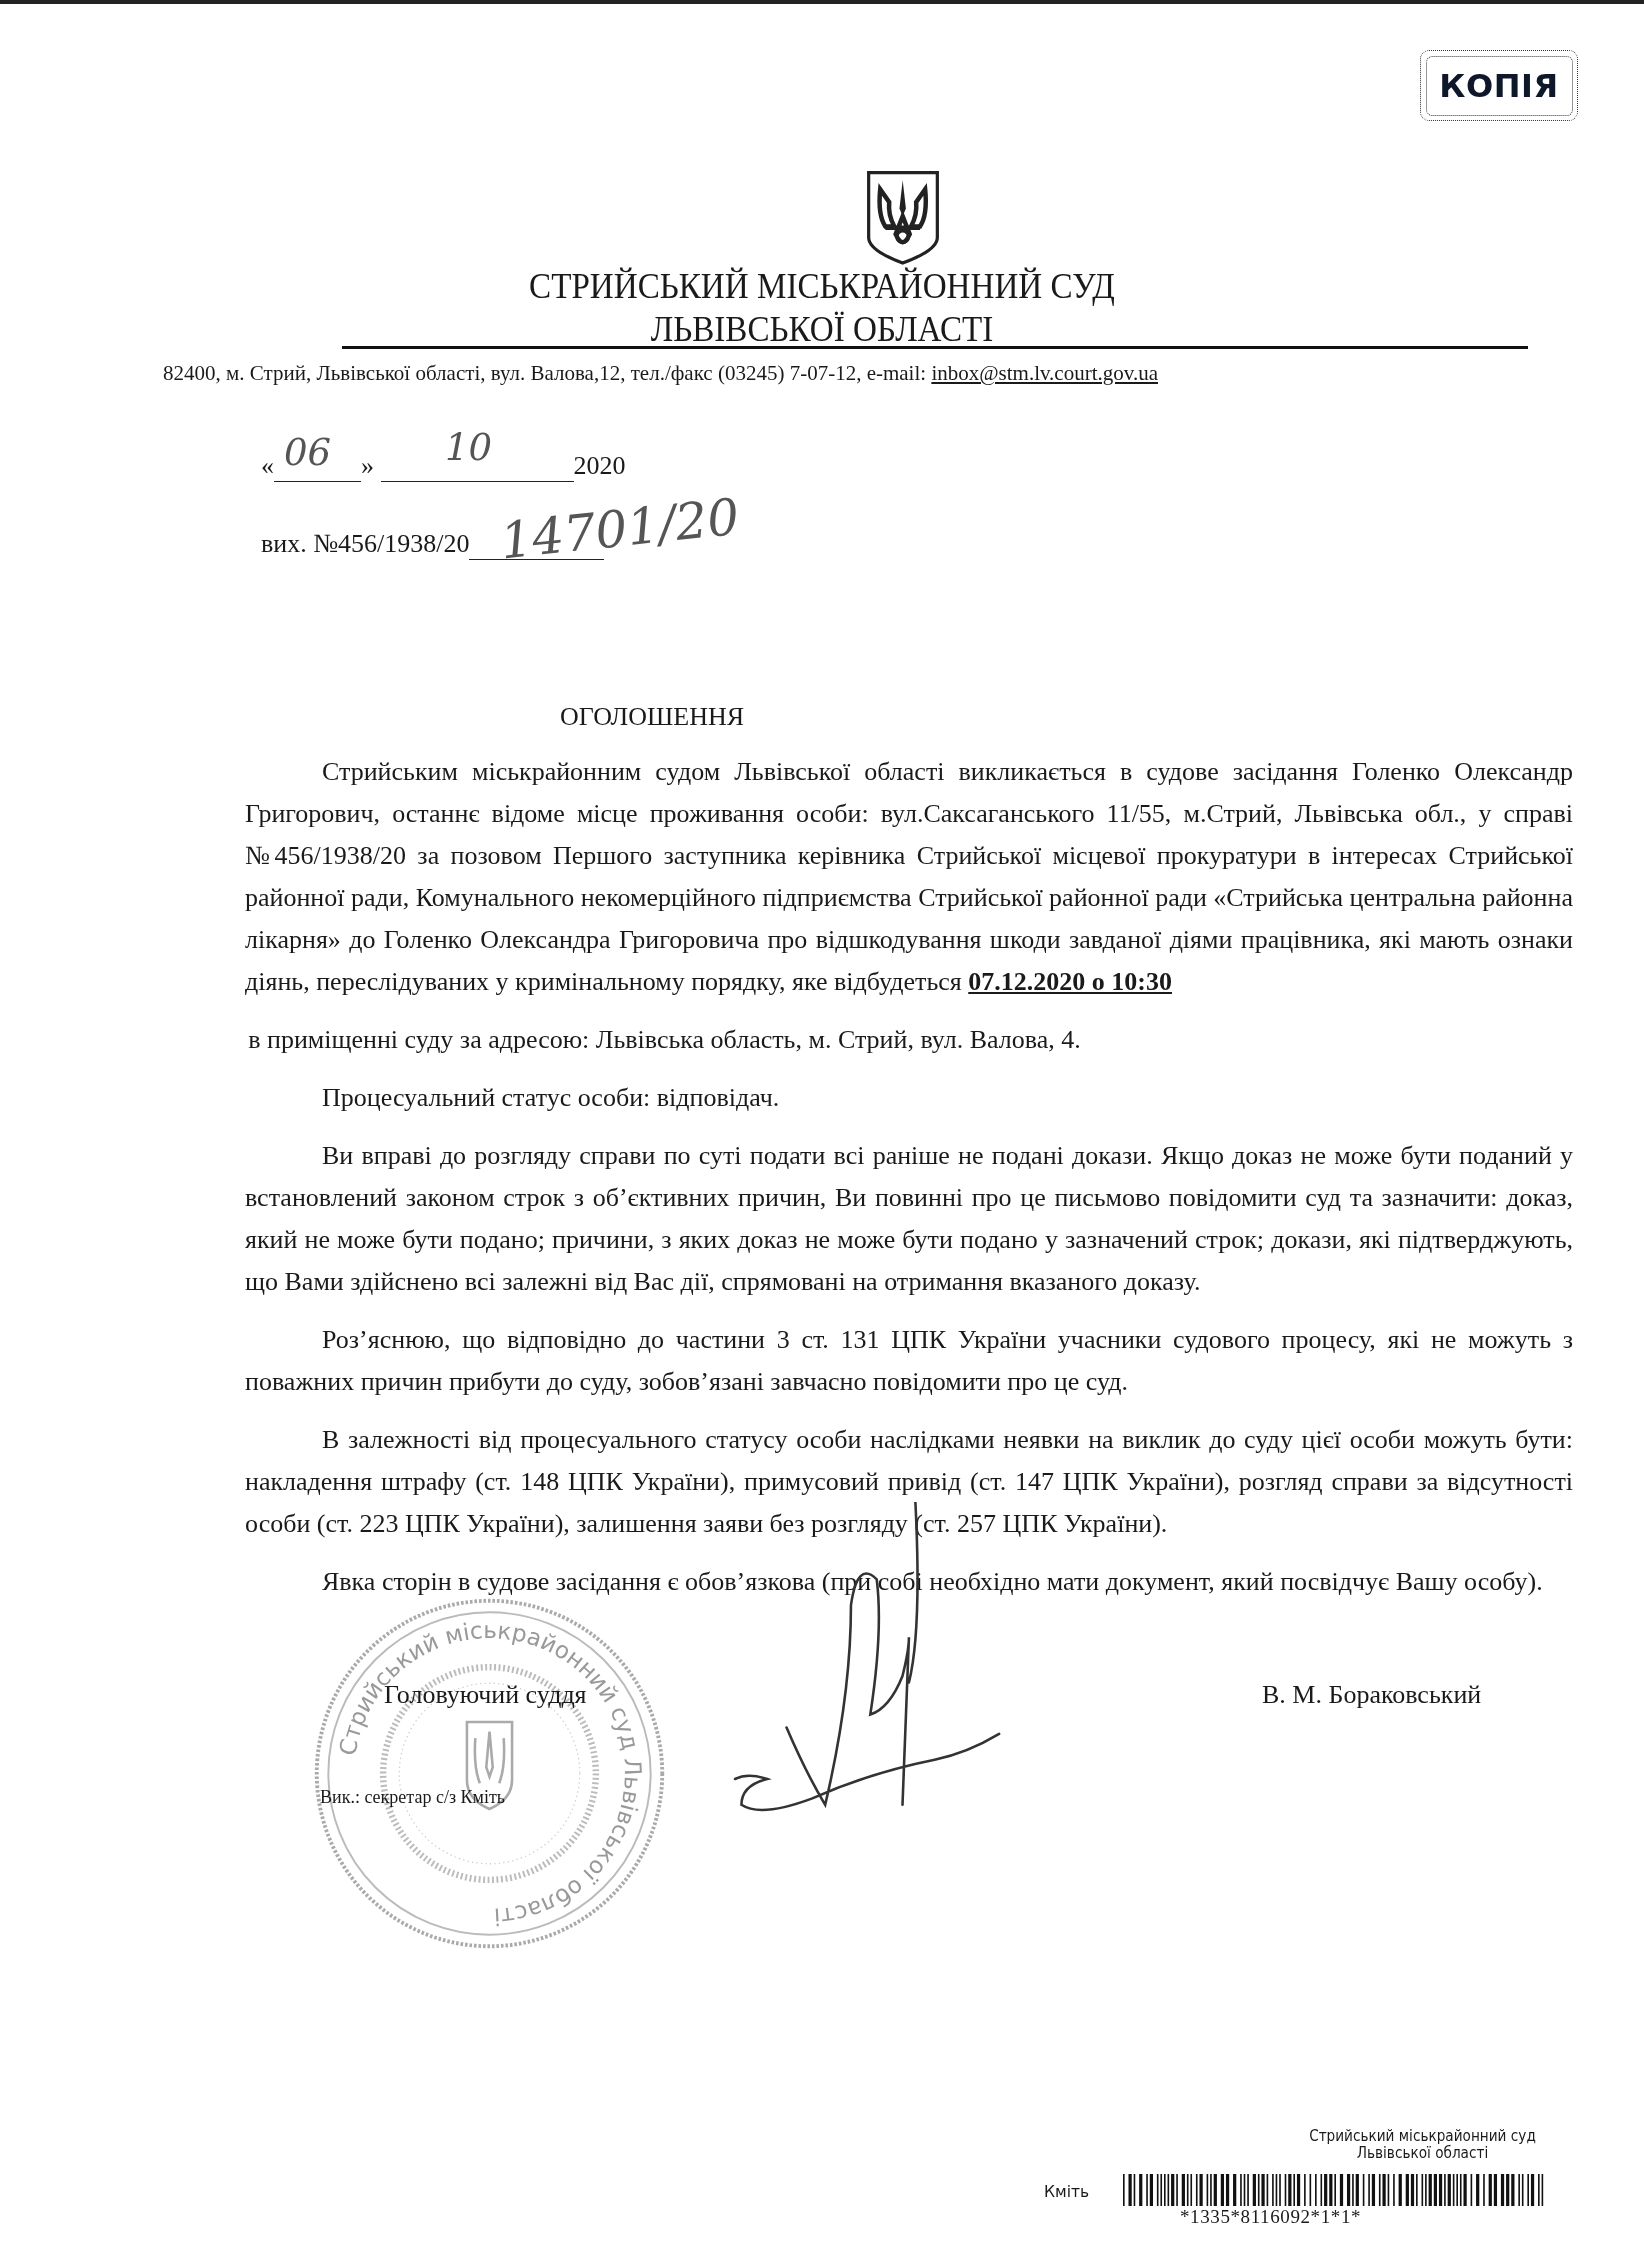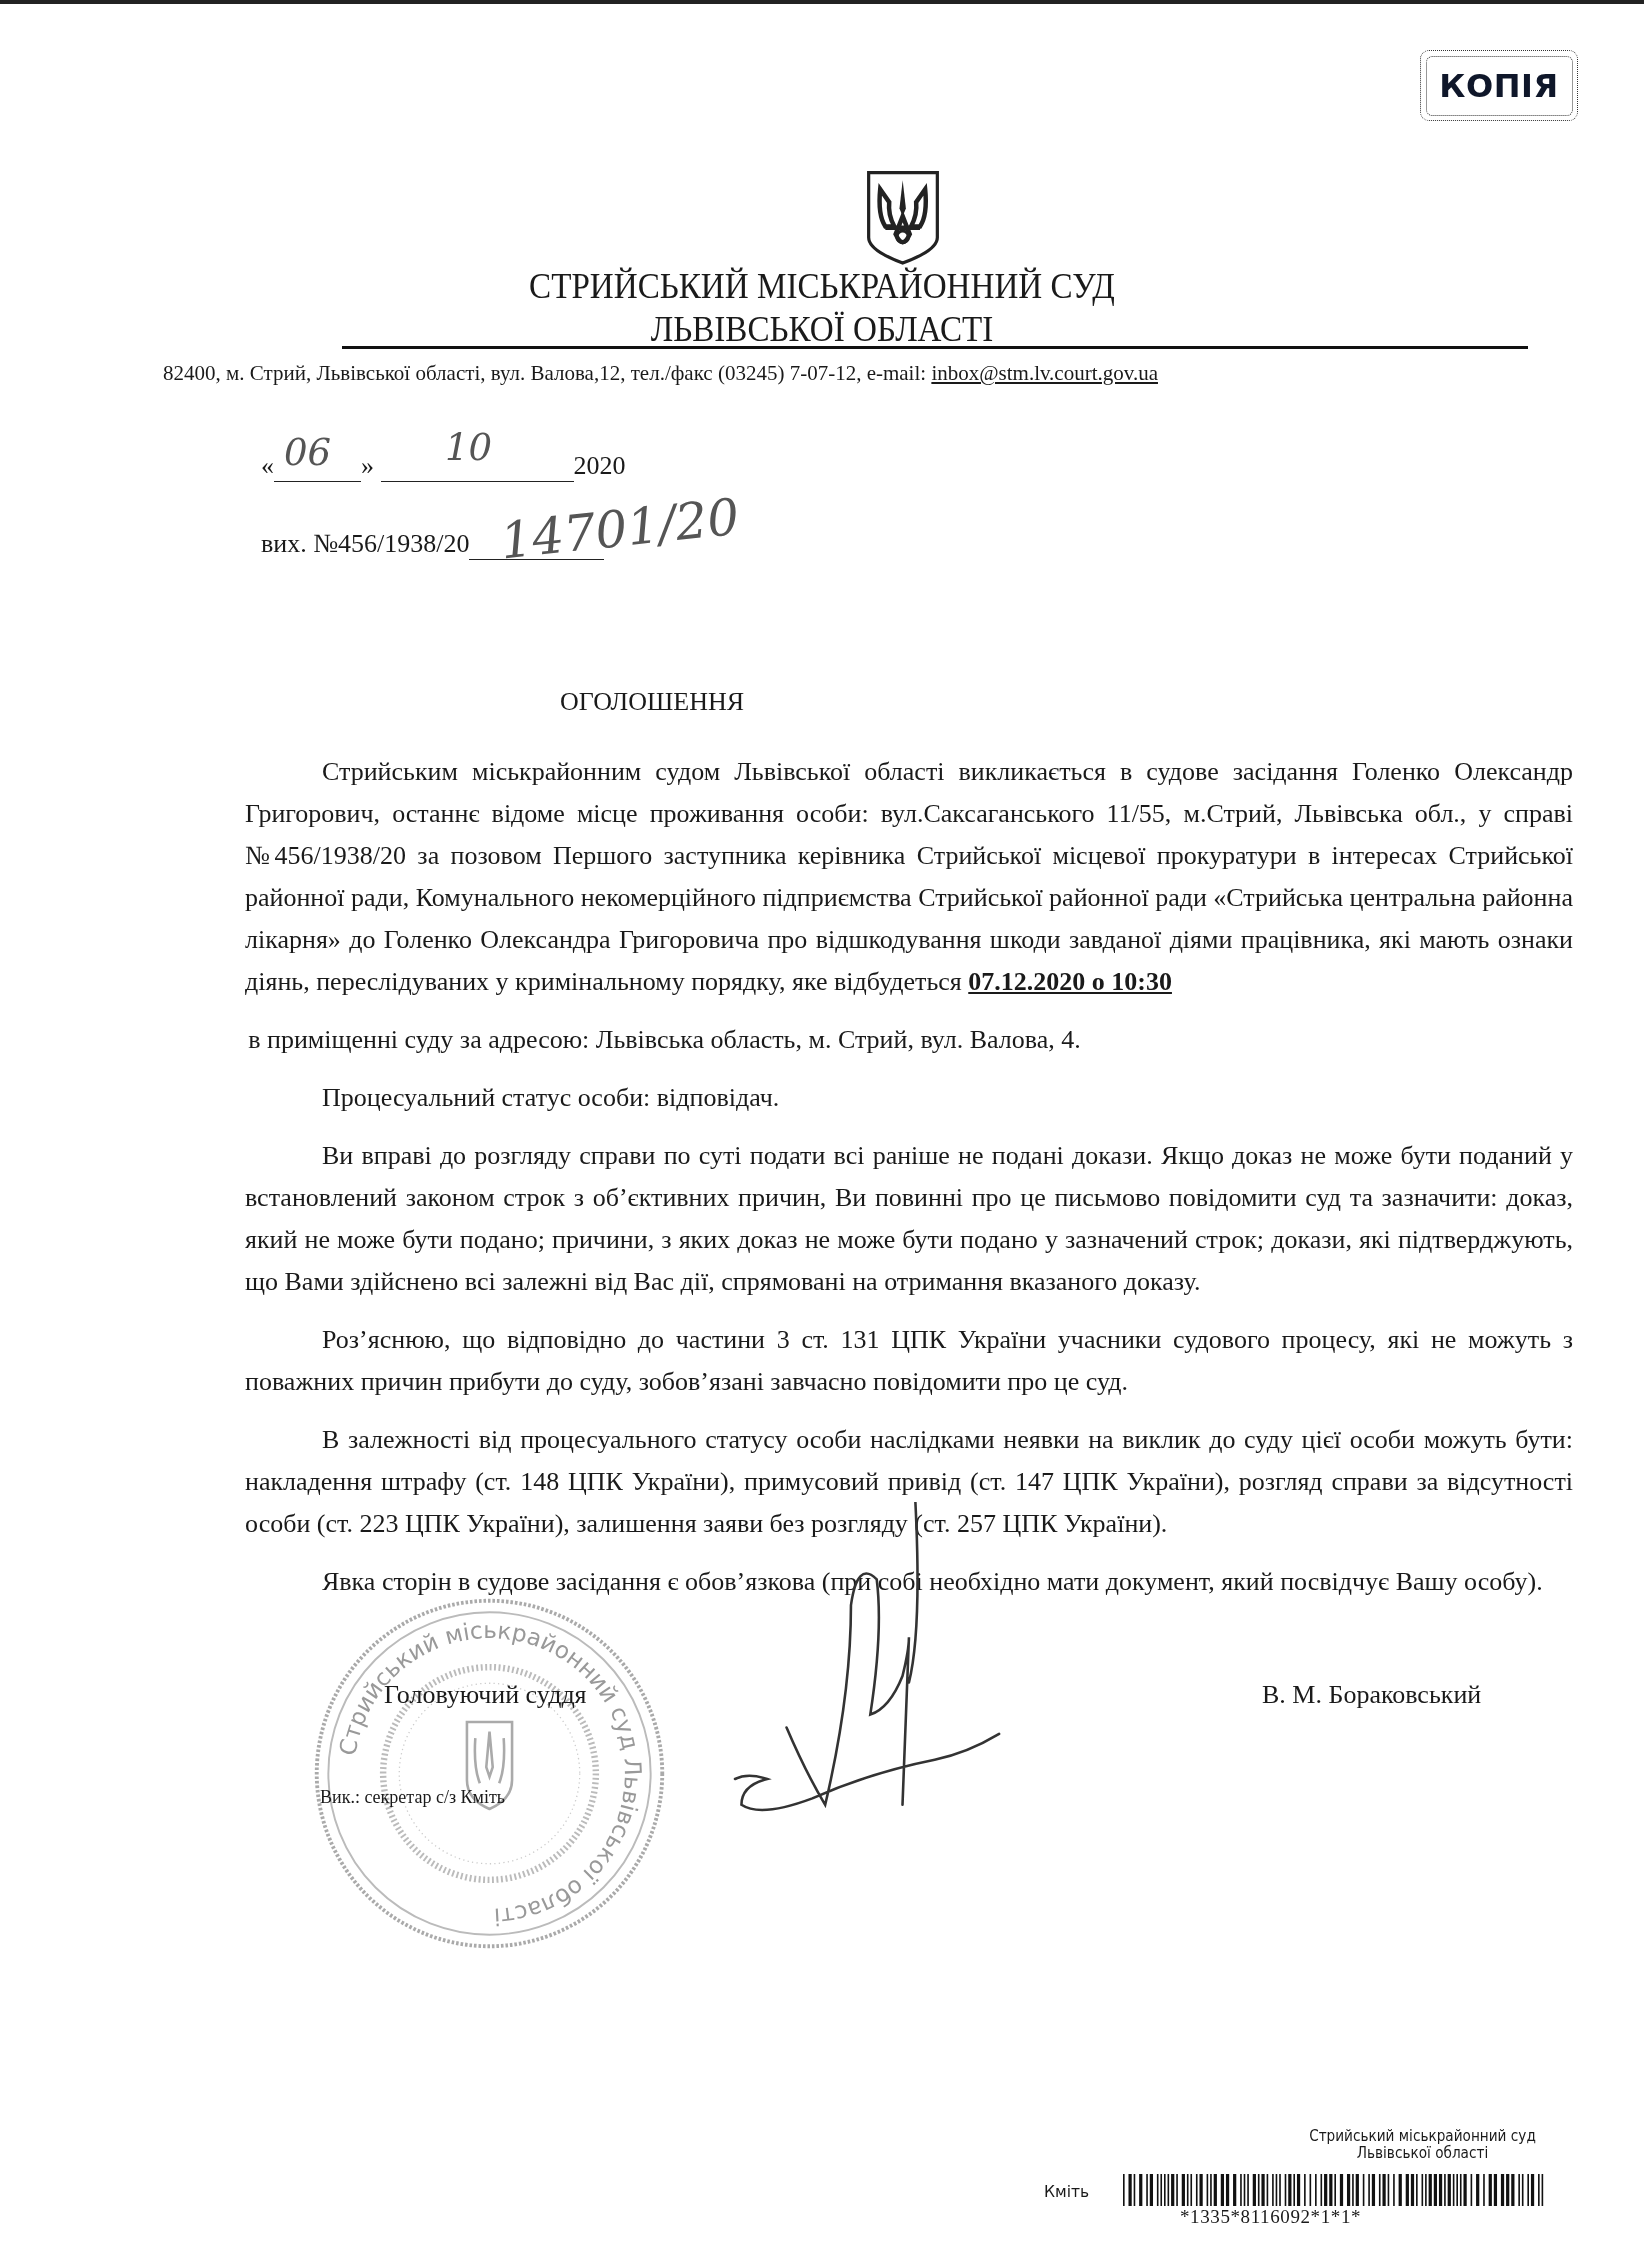--- a/index.html
+++ b/index.html
@@ -29,21 +29,21 @@
   .blank { display: inline-block; border-bottom: 1.3px solid #222; vertical-align: baseline; }
   .b1 { width: 87px; } .b2 { width: 193px; }
   .hand { font-family: "DejaVu Serif", serif; font-style: italic; color: #555; font-size: 37px; }
   .hand-day { left: 284px; top: 431px; }
   .hand-month { left: 445px; top: 426px; }
   .ref-line { left: 261px; top: 529px; font-size: 26px; }
   .b3 { width: 135px; }
   .hand-ref { left: 500px; top: 500px; font-size: 50px; transform: rotate(-6deg); }
 
   
-  .title { left: 0; width: 1304px; top: 687px; text-align: center; font-size: 26px; }
+  .title { left: 0; width: 1304px; top: 702px; text-align: center; font-size: 26px; }
   .body { left: 229px; width: 1360px; font-size: 26px; line-height: 42px; text-align: justify; }
   .p1 { top: 735px; }
   .p { text-indent: 77px; margin: 16px; }
   .bold-u { font-weight: bold; text-decoration: underline; }
   .p-after { text-indent: 0; padding-left: 3.2px; }
 
   
   .seal { left: 309px; top: 1593px; width: 361px; height: 361px; }
   .judge-title { left: 384px; top: 1680px; font-size: 26px; }
   .secretary { left: 320px; top: 1787px; font-size: 18px; }

